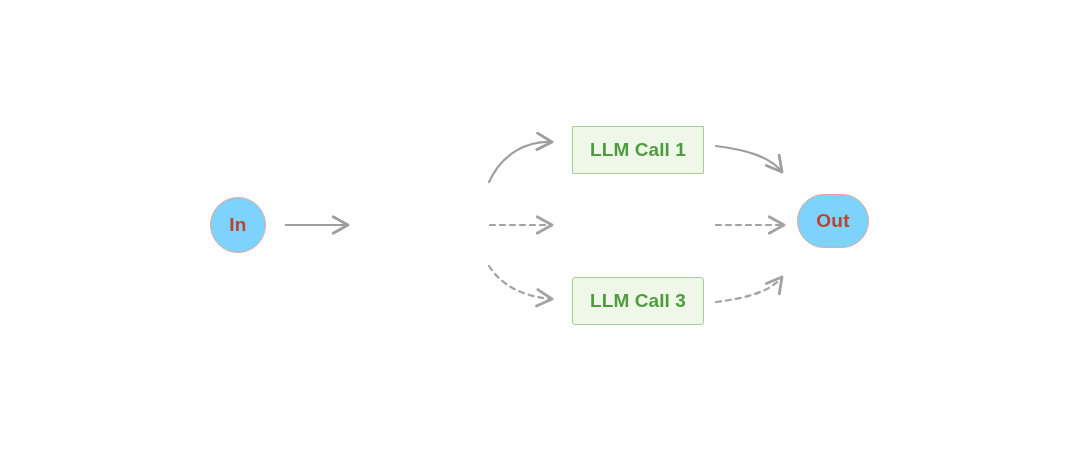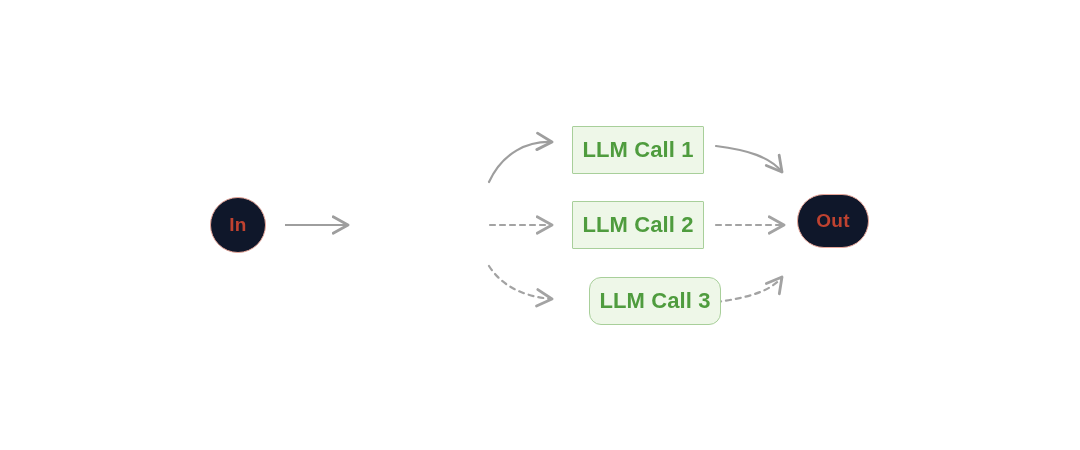--- a/index.html
+++ b/index.html
@@ -29,33 +29,33 @@
   .node {
     position: absolute;
     display: flex;
     align-items: center;
     justify-content: center;
     text-align: center;
     box-sizing: border-box;
     z-index: 2;
   }
   .node-terminal {
-    background: #0f172a;
+    background: #7dd3fc;
     border: 1.4px solid #e8a79a;
     color: #bf4230;
     font-weight: bold;
     font-size: 19px;
     letter-spacing: 0.2px;
   }
   .node-process {
     background: #eef7e8;
     border: 1.4px solid #a8cf9a;
     color: #4f9c3e;
     font-weight: bold;
-    font-size: 22px;
+    font-size: 19px;
     line-height: 1.32;
     letter-spacing: 0.1px;
   }
   #node-in {
     left: 210px;
     top: 197px;
     width: 56px;
     height: 56px;
     border-radius: 28px / 28px;
   }
@@ -85,22 +85,21 @@
     top: 201px;
     width: 132px;
     height: 48px;
     border-radius: 1px;
   }
   #node-call-3 {
     left: 572px;
     top: 277px;
     width: 132px;
     height: 48px;
-    border-radius: 12px;
-    margin-left: 17px;
+    border-radius: 3px;
   }
   .node-label {
     pointer-events: none;
     white-space: pre-line;
   }
 </style>
 </head>
 <body>
 
 <div id="diagram-canvas">
@@ -132,23 +131,20 @@
 
   <div class="node node-terminal" id="node-in">
     <span class="node-label">In</span>
   </div>
 
 
   <div class="node node-process" id="node-call-1">
     <span class="node-label">LLM Call 1</span>
   </div>
 
-  <div class="node node-process" id="node-call-2">
-    <span class="node-label">LLM Call 2</span>
-  </div>
 
   <div class="node node-process" id="node-call-3">
     <span class="node-label">LLM Call 3</span>
   </div>
 
   <div class="node node-terminal" id="node-out">
     <span class="node-label">Out</span>
   </div>
 
 </div>

